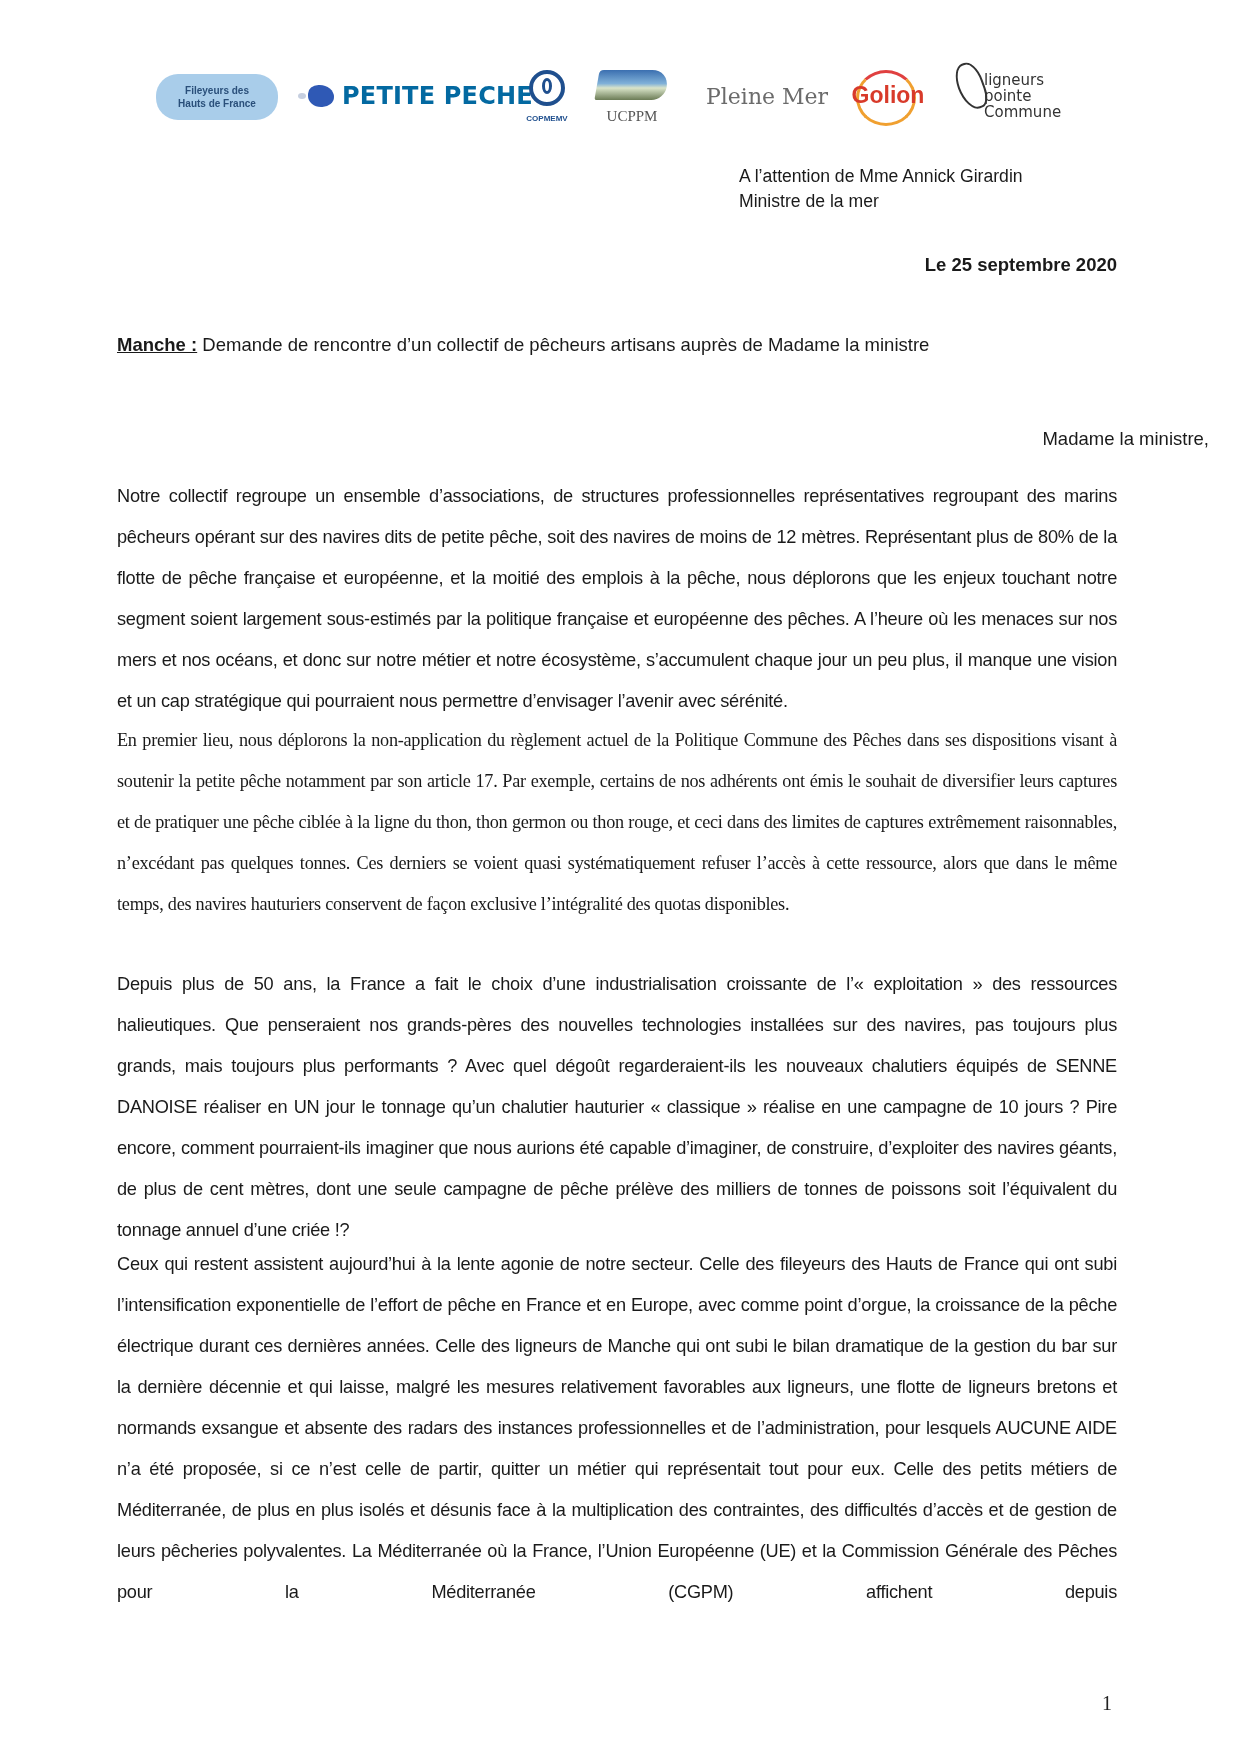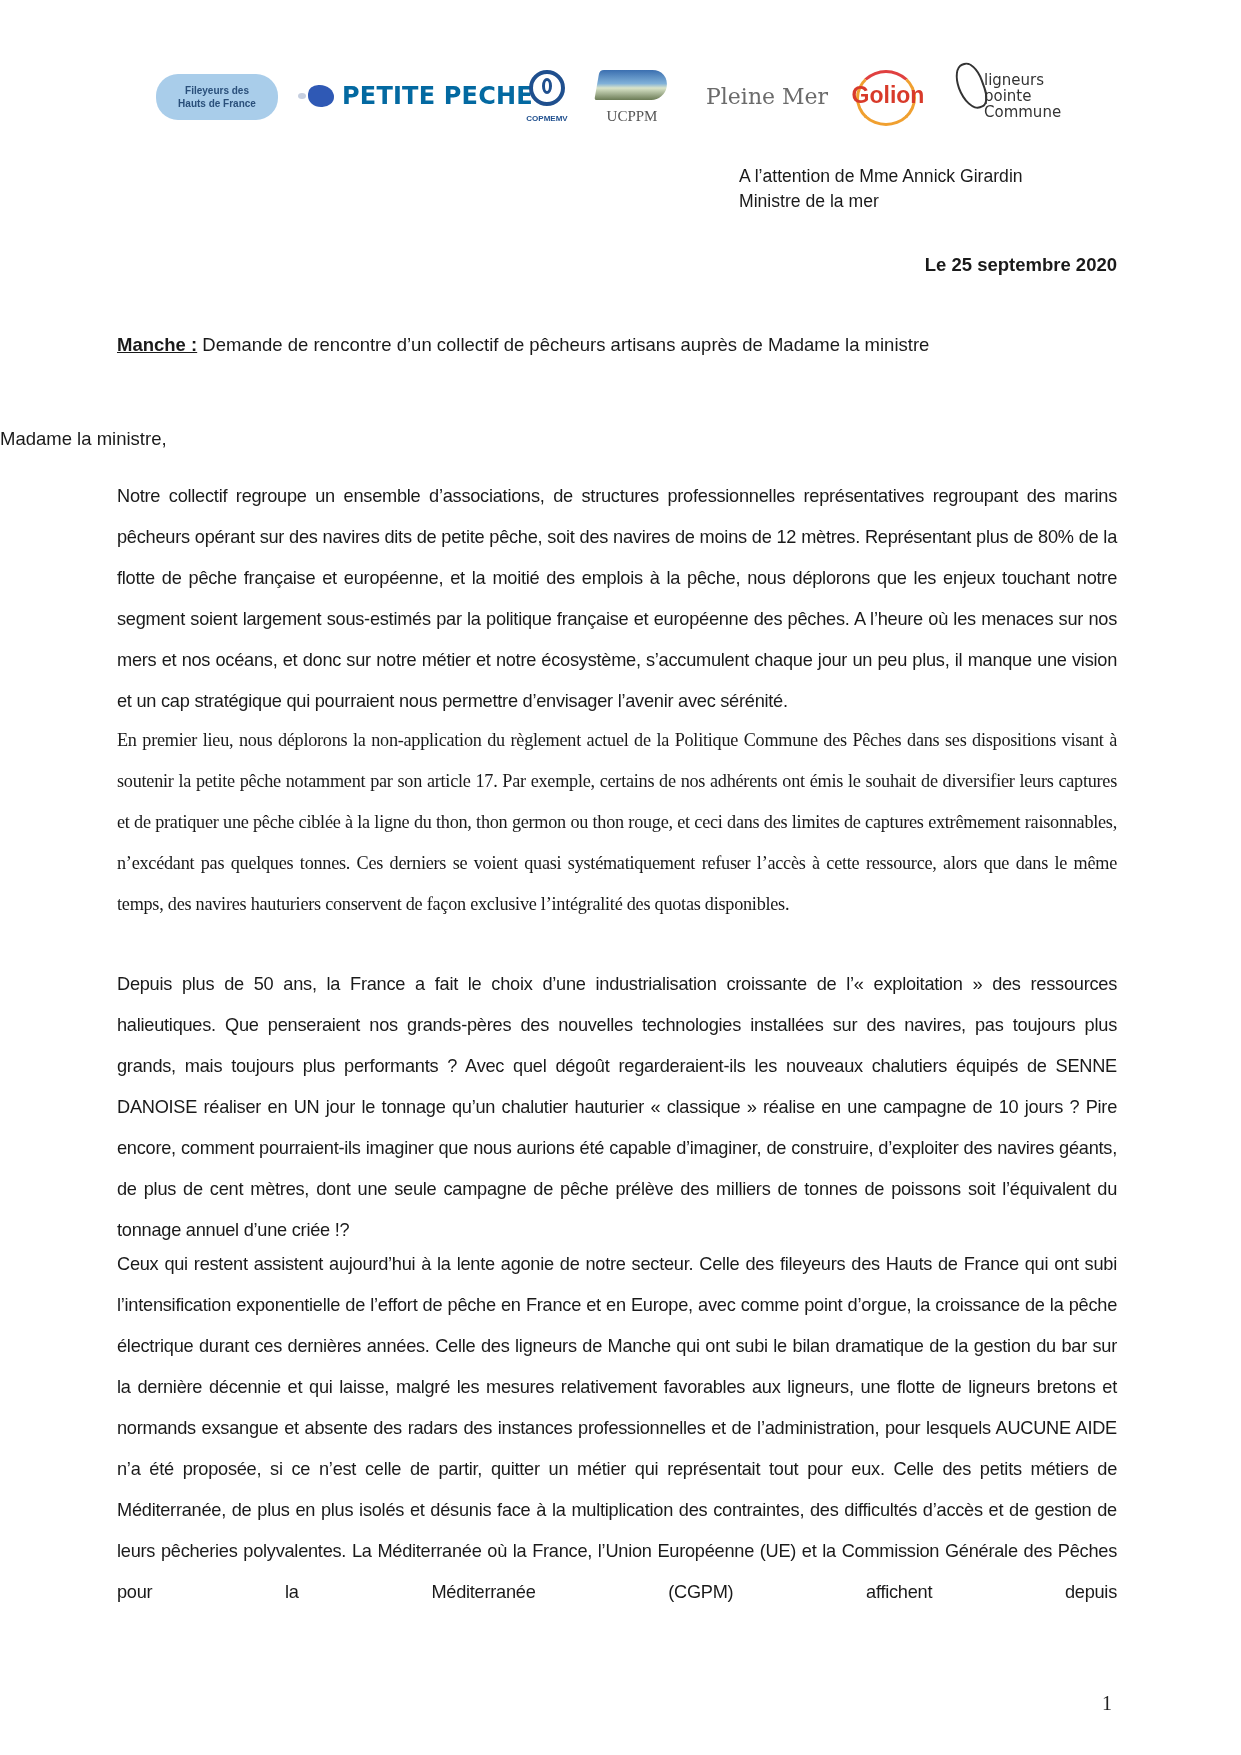--- a/index.html
+++ b/index.html
@@ -29,21 +29,21 @@
   .logo-lignp .fish { position: absolute; left: 0; top: 2px; width: 26px; height: 48px; border: 2px solid #333; border-radius: 50% 50% 40% 60%; box-sizing: border-box; transform: rotate(-20deg); }
   .logo-lignp .txt { position: absolute; left: 26px; top: 12px; font-size: 15px; line-height: 16px; color: #333; font-family: "DejaVu Sans", sans-serif; }
   .logo-lignp .txt span { display: block; }
 
   
   .text { font-family: "Liberation Sans", sans-serif; font-size: 17.6px; color: #1a1a1a; }
   .addr { position: absolute; left: 704px; top: 164px; line-height: 25px; font-size: 17.6px; margin-left: 35px; }
   .date { position: absolute; right: 124px; top: 254px; font-weight: bold; font-size: 18.5px; }
   .objet { position: absolute; left: 117px; top: 334px; font-size: 18.5px; }
   .objet .lbl { font-weight: bold; text-decoration: underline; }
-  .salut { position: absolute; left: 0; width: 1209px; top: 428px; text-align: left; font-size: 18.5px; }
+  .salut { position: absolute; left: 0; width: 1209px; top: 428px; text-align: right; font-size: 18.5px; }
   .para { position: absolute; left: 117px; width: 1000px; text-align: justify; text-align-last: left; font-size: 18.2px; line-height: 41px; letter-spacing: -0.25px; }
   .p1 { top: 476px; }
   .p2 { top: 720px; font-family: Liberation Serif, serif; }
   .p3 { top: 964px; }
   .p4 { top: 1244px; }
   .p5-last { text-align-last: justify; }
   .pagenum { position: absolute; left: 1102px; top: 1692px; font-family: "Liberation Serif", serif; font-size: 20px; color: #222; }
 </style>
 </head>
 <body>

